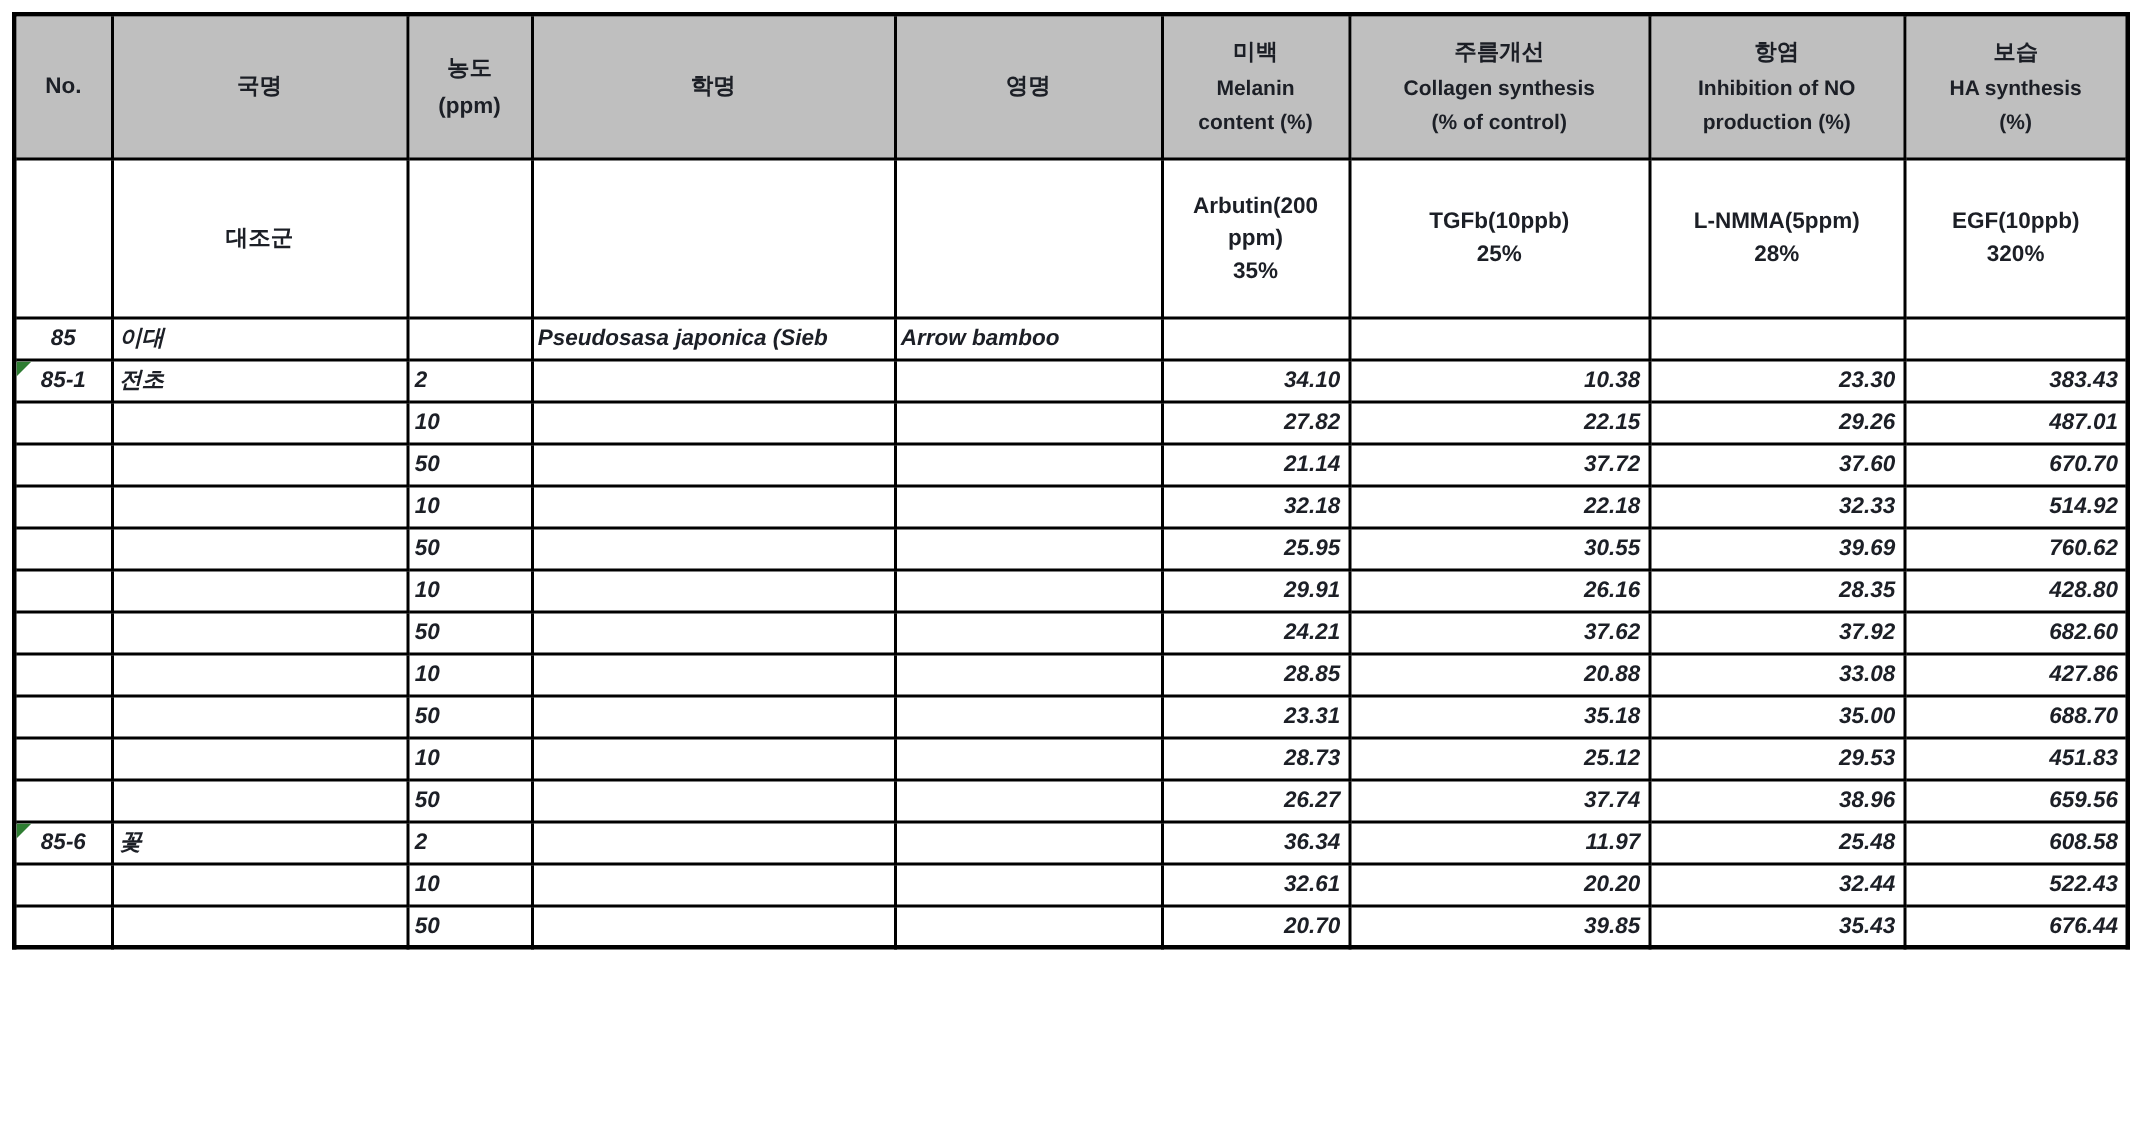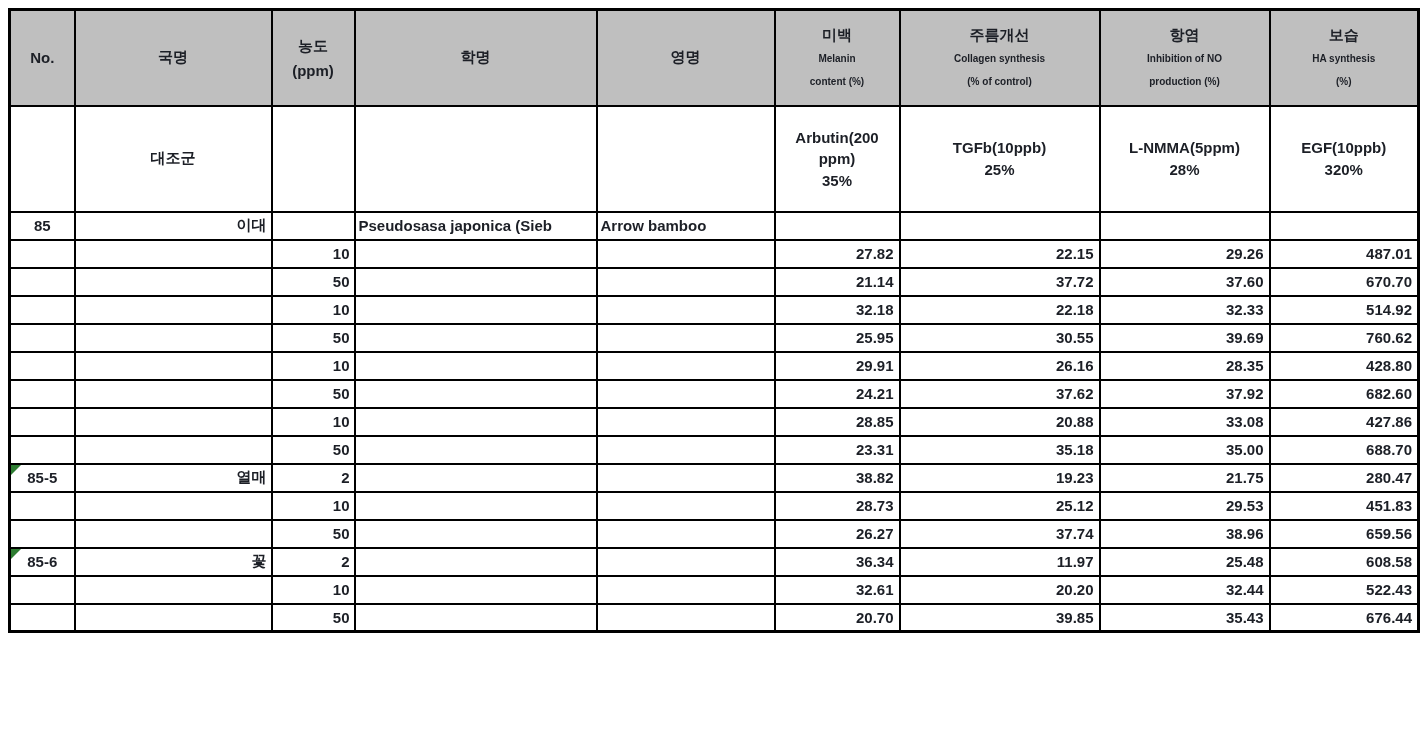--- a/index.html
+++ b/index.html
@@ -19,28 +19,28 @@
   th,td{
     border:2px solid var(--border-color);
     font-weight:700;color:var(--text-color);
     overflow:hidden;box-sizing:border-box;
   }
   thead th{
     background:var(--header-bg);text-align:center;vertical-align:middle;
     height:96px;font-size:15px;padding:0 2px;
   }
   .assay-ko{font-size:15px;line-height:25px;}
-  .assay-en{font-size:10px;line-height:23px;}
+  .assay-en{font-size:14px;line-height:23px;}
   tr.control-row{height:106px;}
   tr.control-row td{vertical-align:middle;text-align:center;font-size:15px;}
   .control-substance{line-height:21px;}
   .control-pct{line-height:21px;margin-top:1px;}
-  tr.species-row,tr.data-row{height:28px;}
+  tr.species-row,tr.data-row{height:28px;font-style:italic;}
   td{font-size:15px;padding:0 4px;vertical-align:middle;}
-  .cell-center{text-align:right;}
+  .cell-center{text-align:left;}
   .cell-no{text-align:center;position:relative;}
   .cell-text{text-align:left;white-space:nowrap;padding:0 3px;}
   .num{text-align:right;padding-right:5px;}
   .corner-marker{
     position:absolute;top:0;left:0;width:0;height:0;
     border-top:10px solid var(--marker-color);
     border-right:10px solid transparent;
   }
 </style>
 </head>
@@ -120,20 +120,31 @@
           <td class="cell-center">이대</td>
           <td class="cell-center"></td>
           <td class="cell-text">Pseudosasa japonica (Sieb</td>
           <td class="cell-text">Arrow bamboo</td>
           <td class="num"></td>
           <td class="num"></td>
           <td class="num"></td>
           <td class="num"></td>
         </tr>
         <tr class="data-row">
+          <td class="cell-no"><span class="corner-marker"></span><span>85-1</span></td>
+          <td class="cell-center">전초</td>
+          <td class="cell-center">2</td>
+          <td class="cell-text"></td>
+          <td class="cell-text"></td>
+          <td class="num">34.10</td>
+          <td class="num">10.38</td>
+          <td class="num">23.30</td>
+          <td class="num">383.43</td>
+        </tr>
+        <tr class="data-row">
           <td class="cell-no"><span></span></td>
           <td class="cell-center"></td>
           <td class="cell-center">10</td>
           <td class="cell-text"></td>
           <td class="cell-text"></td>
           <td class="num">27.82</td>
           <td class="num">22.15</td>
           <td class="num">29.26</td>
           <td class="num">487.01</td>
         </tr>
@@ -206,31 +217,20 @@
         <tr class="data-row">
           <td class="cell-no"><span></span></td>
           <td class="cell-center"></td>
           <td class="cell-center">50</td>
           <td class="cell-text"></td>
           <td class="cell-text"></td>
           <td class="num">23.31</td>
           <td class="num">35.18</td>
           <td class="num">35.00</td>
           <td class="num">688.70</td>
-        </tr>
-        <tr class="data-row">
-          <td class="cell-no"><span class="corner-marker"></span><span>85-5</span></td>
-          <td class="cell-center">열매</td>
-          <td class="cell-center">2</td>
-          <td class="cell-text"></td>
-          <td class="cell-text"></td>
-          <td class="num">38.82</td>
-          <td class="num">19.23</td>
-          <td class="num">21.75</td>
-          <td class="num">280.47</td>
         </tr>
         <tr class="data-row">
           <td class="cell-no"><span></span></td>
           <td class="cell-center"></td>
           <td class="cell-center">10</td>
           <td class="cell-text"></td>
           <td class="cell-text"></td>
           <td class="num">28.73</td>
           <td class="num">25.12</td>
           <td class="num">29.53</td>

